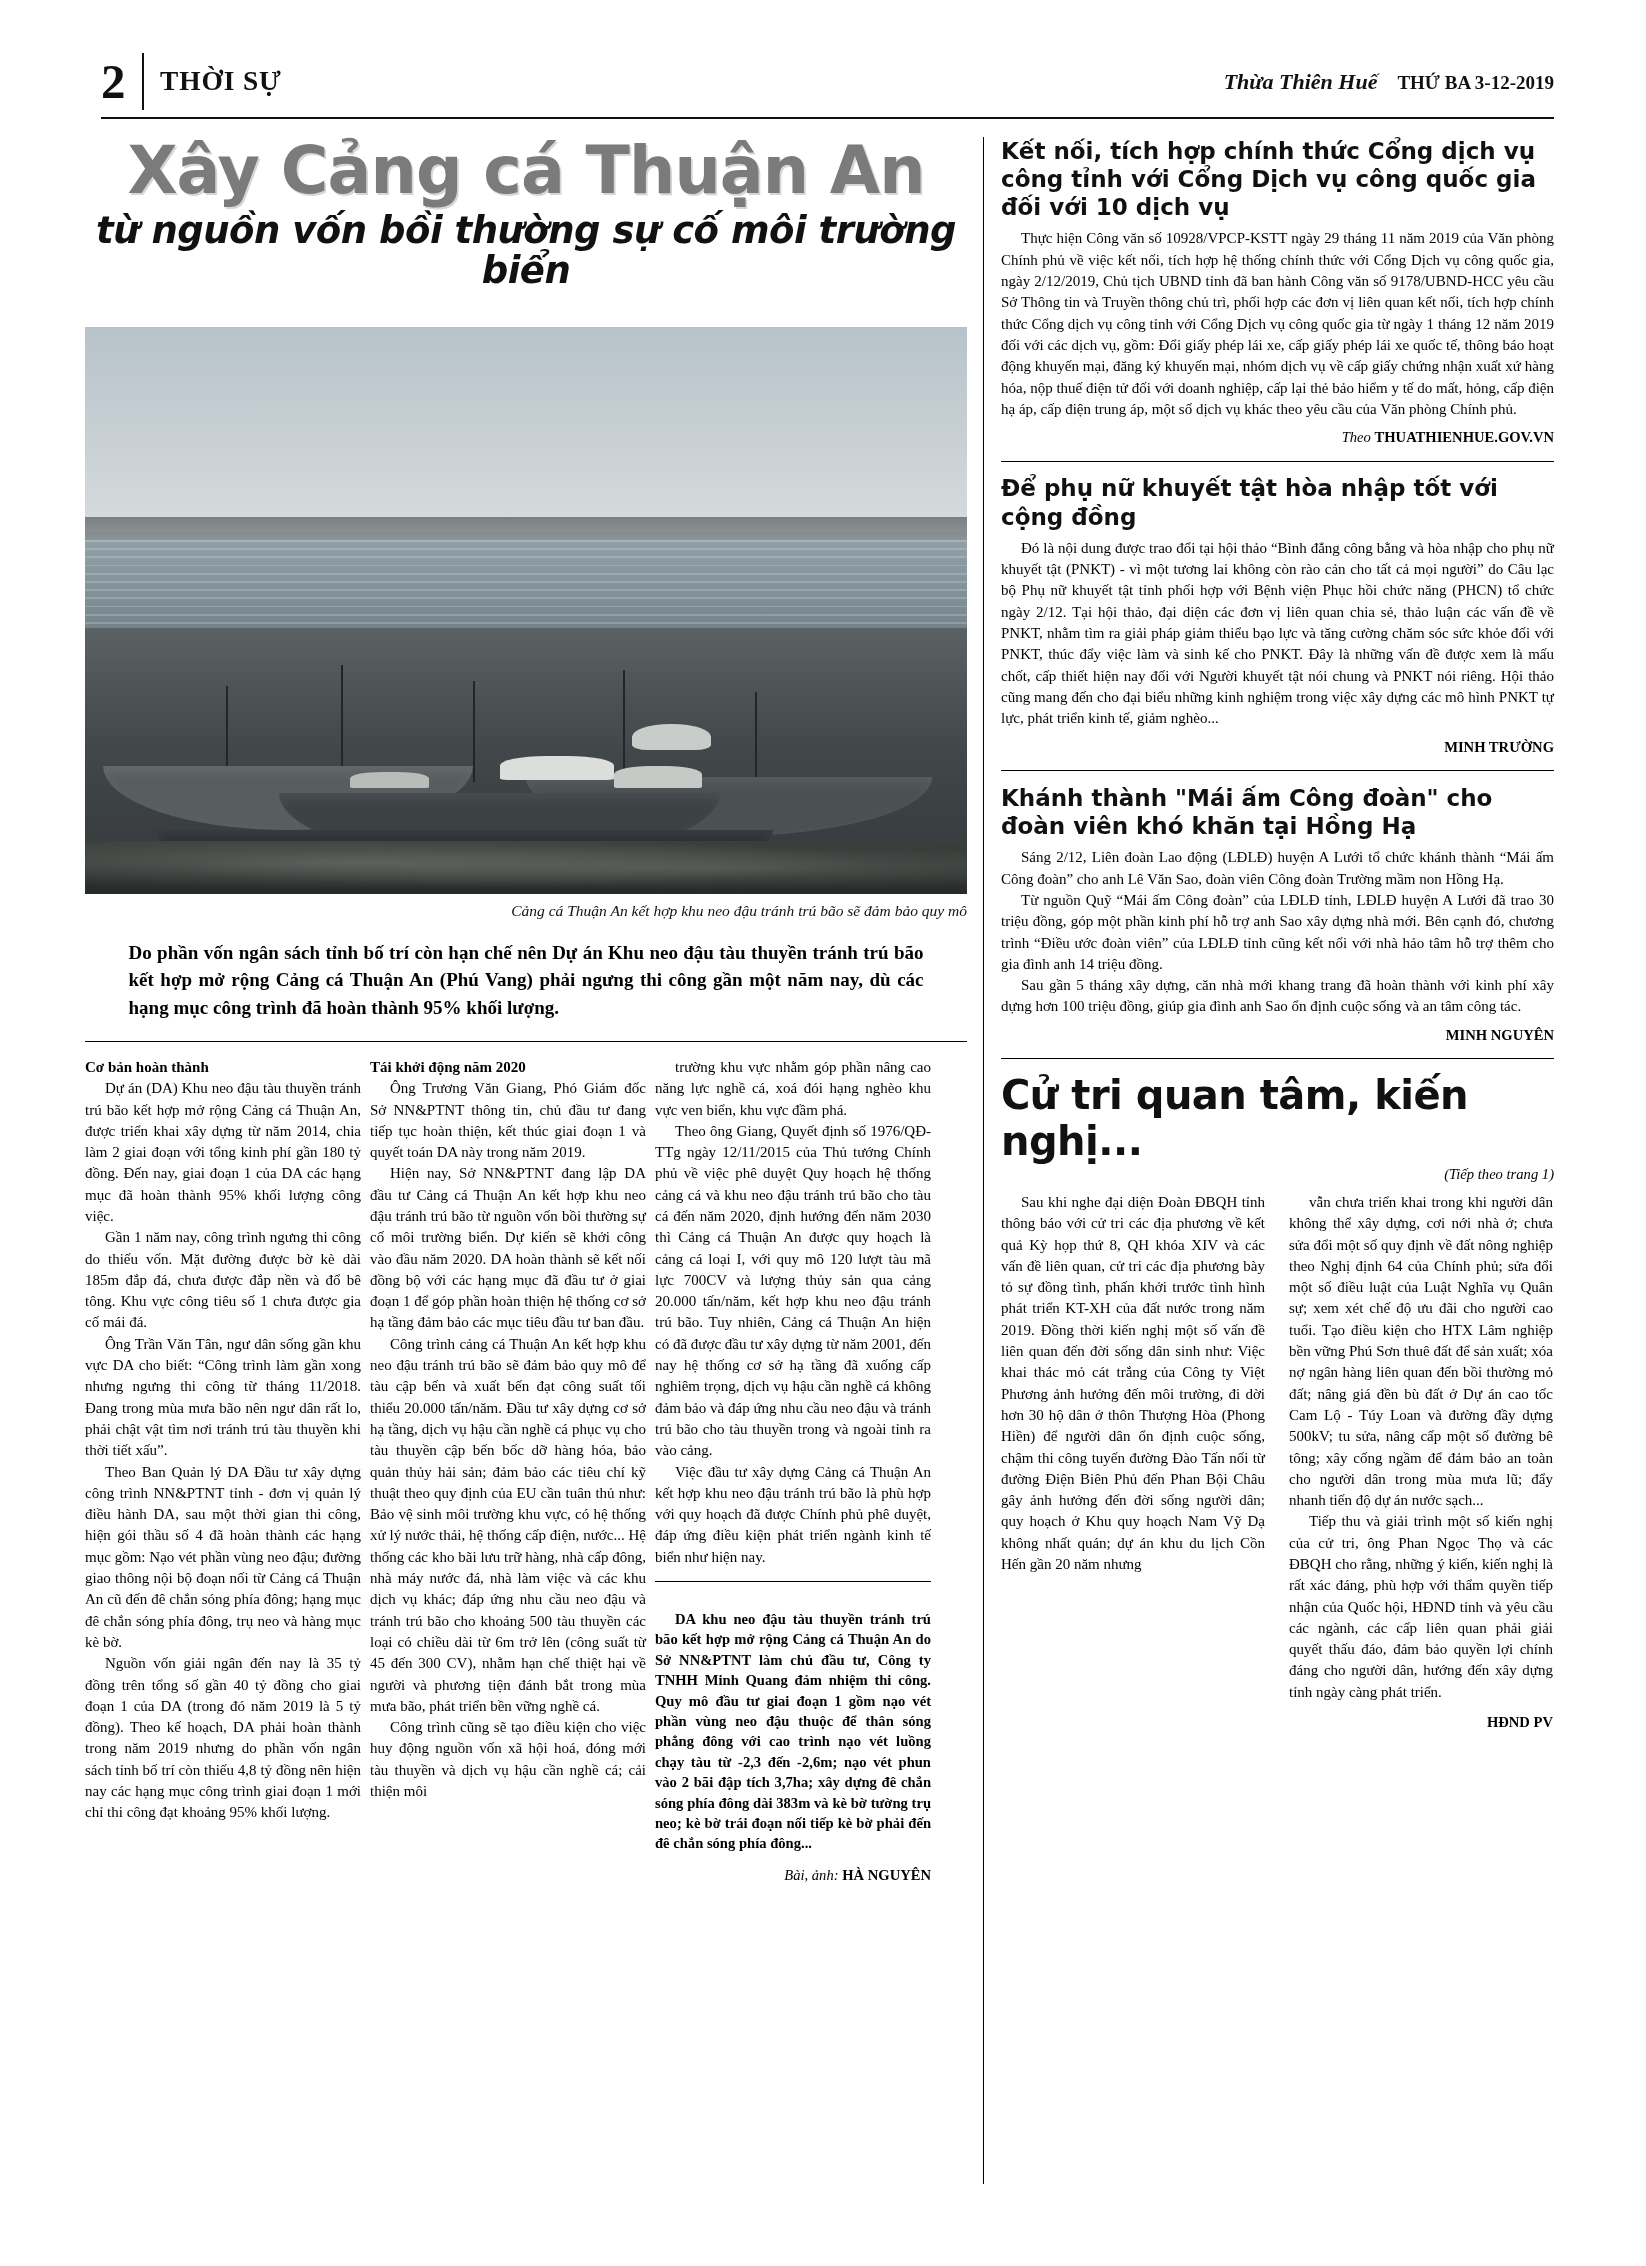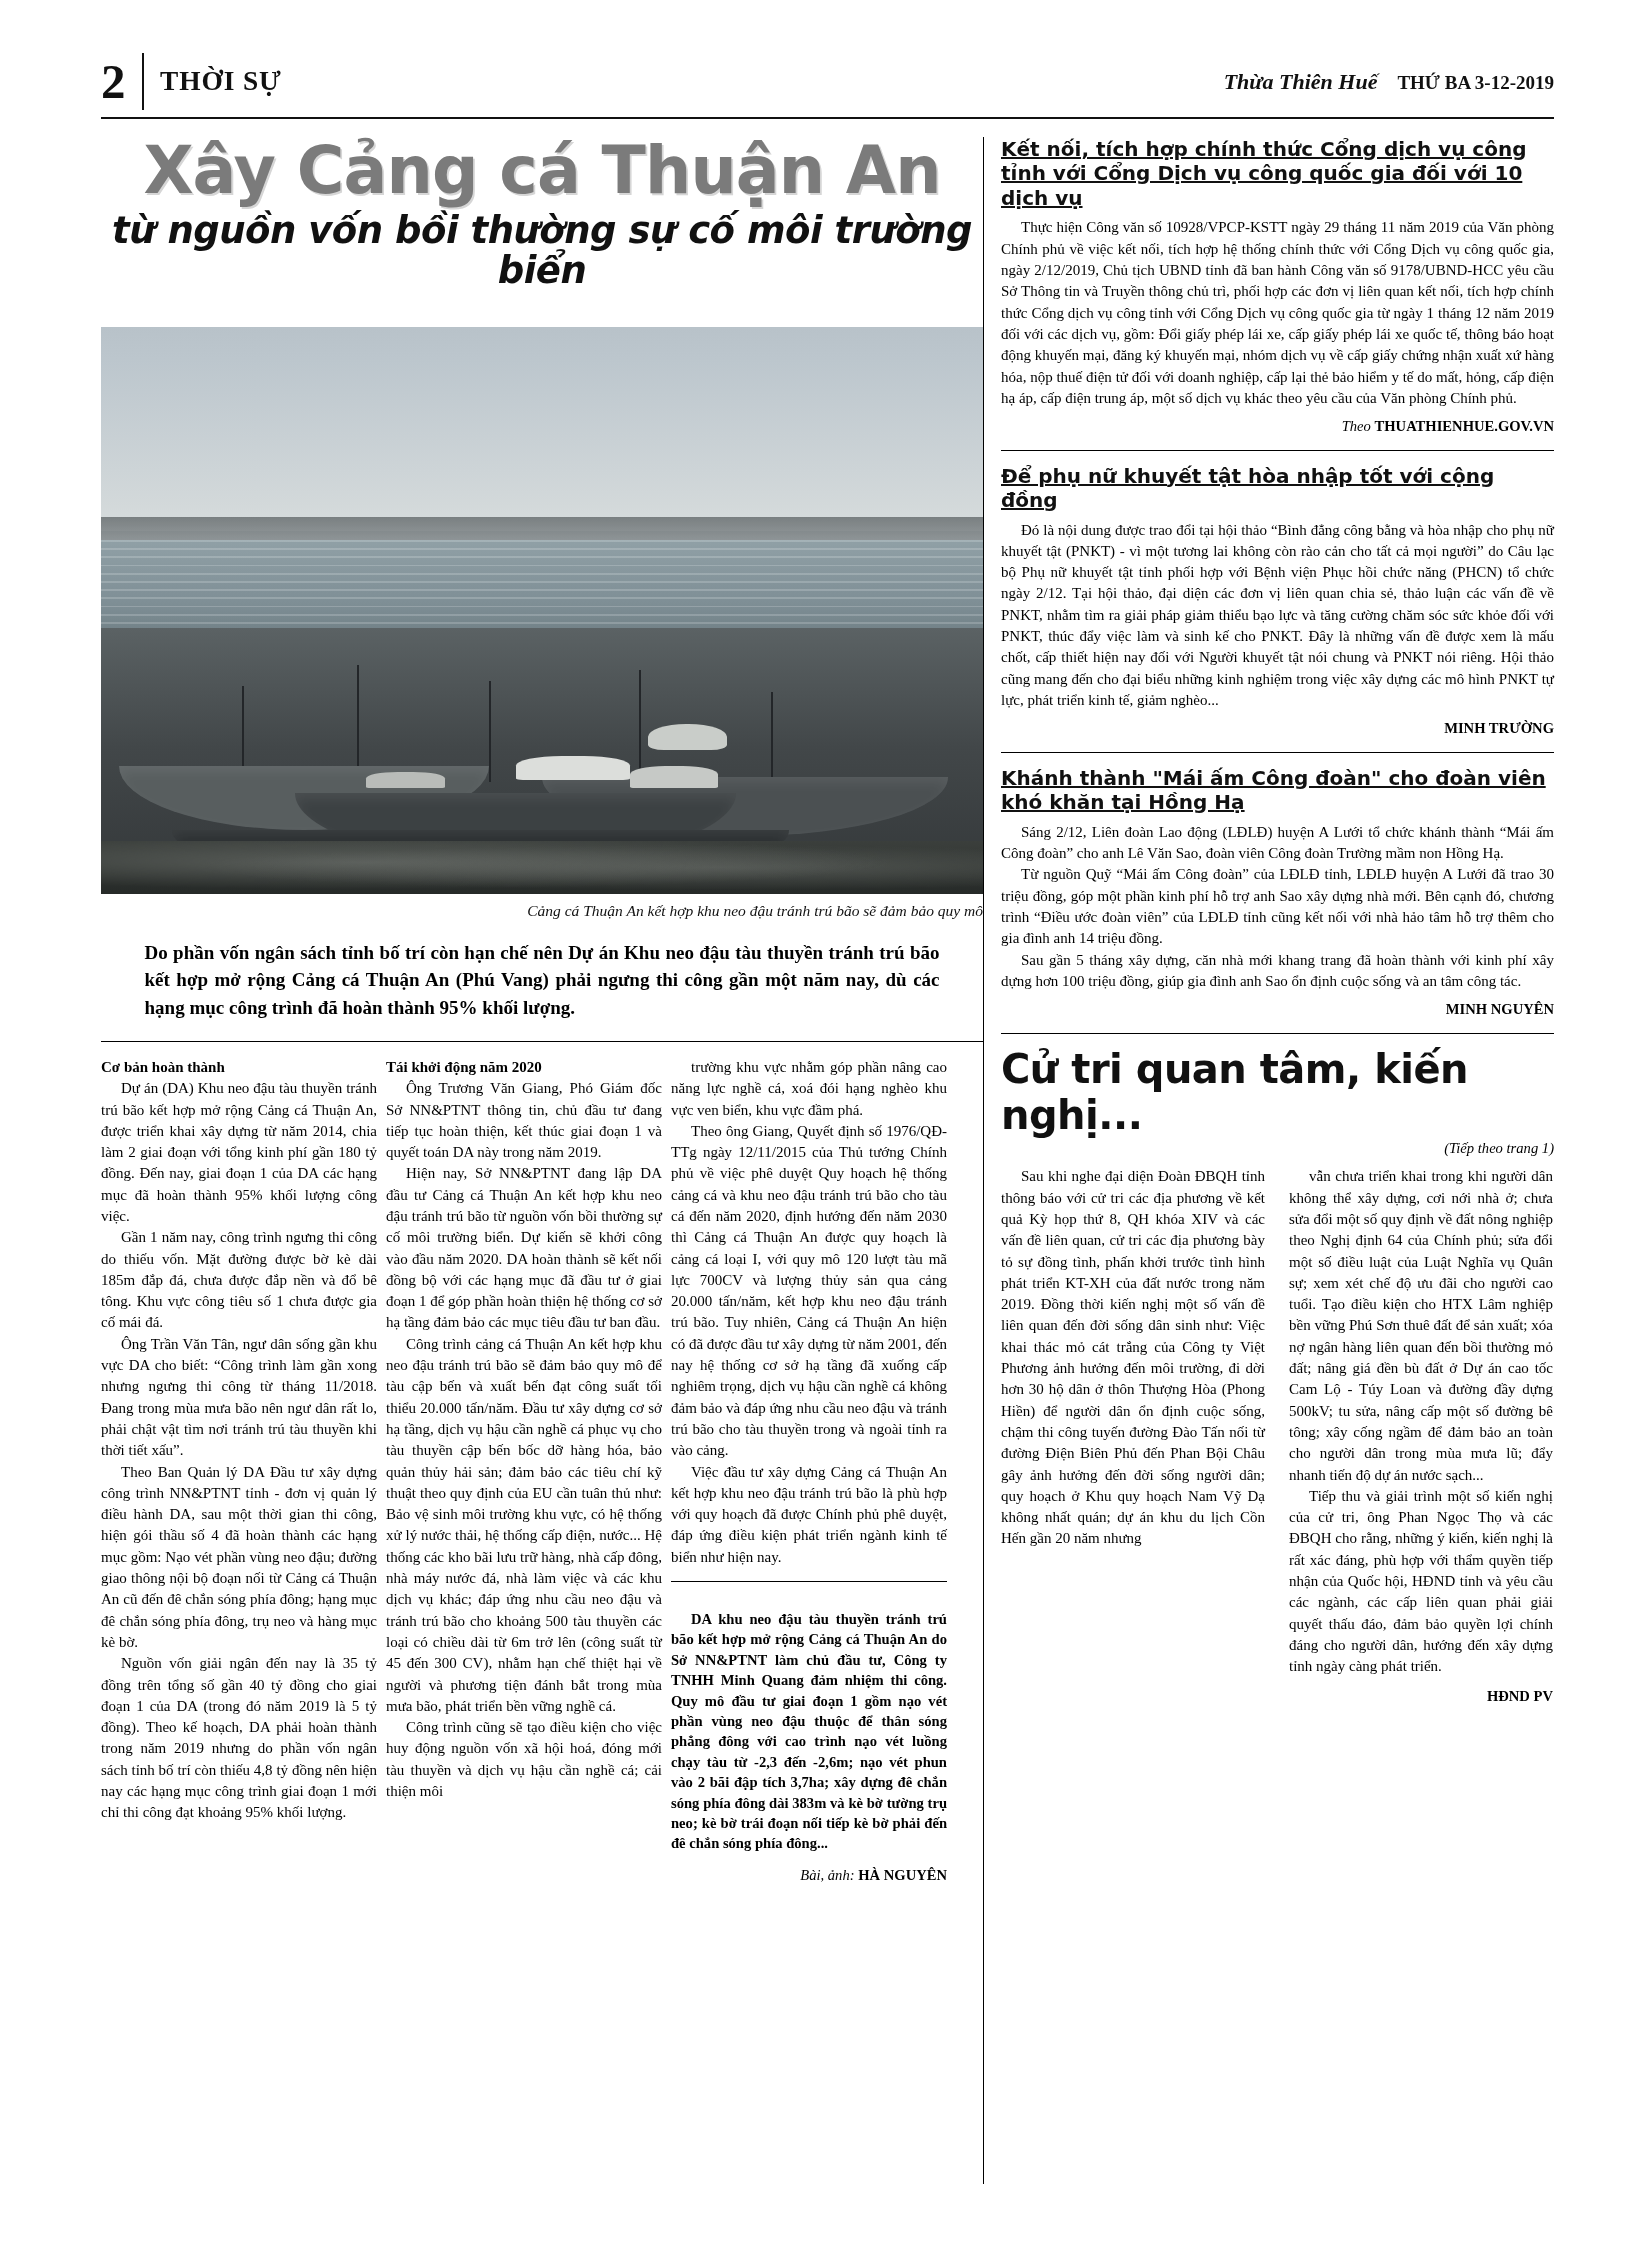--- a/index.html
+++ b/index.html
@@ -71,21 +71,21 @@
   .rule-top {
     position: absolute;
     left: 101px; top: 117px;
     width: 1453px; height: 1.8px;
     background: #111;
   }
 
   
   .left-block {
     position: absolute;
-    left: 101px; top: 137px;
+    left: 85px; top: 137px;
     width: 882px;
   }
   .right-block {
     position: absolute;
     left: 1001px; top: 137px;
     width: 553px;
   }
   .vline {
     position: absolute;
     left: 983px; top: 137px;
@@ -270,25 +270,24 @@
     font-size: 14.6px;
     font-style: italic;
   }
   .byline b { font-style: normal; }
 
   
   .r-article { width: 553px; }
   .r-title {
     font-family: "DejaVu Sans", sans-serif;
     font-weight: 700;
-    font-size: 20px;
+    font-size: 23px;
     line-height: 1.22;
     color: #111;
     margin: 0 0 7.3px 0;
-    text-decoration: underline;
   }
   .r-article p {
     margin: 0;
     font-family: "Liberation Serif", serif;
     font-size: 15px;
     line-height: 1.42;
     text-align: justify;
     text-indent: 20px;
   }
   .r-credit {

